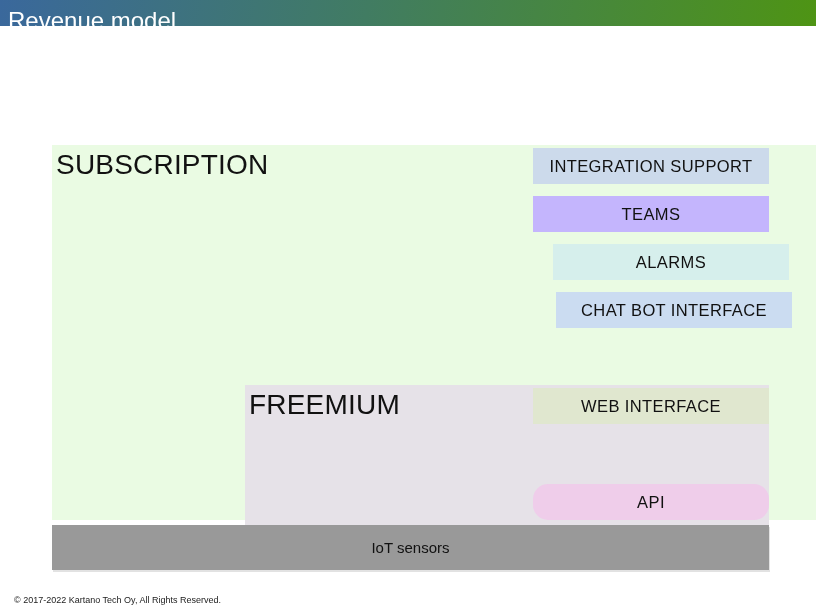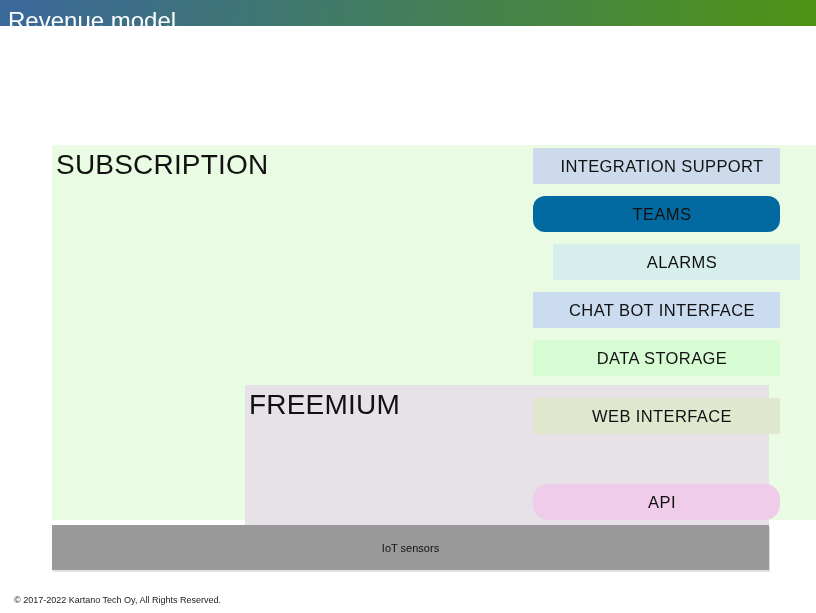--- a/index.html
+++ b/index.html
@@ -41,38 +41,37 @@
     left: 533px;
     width: 236px;
     height: 36px;
     display: flex;
     align-items: center;
     justify-content: center;
     font-size: 16.5px;
     letter-spacing: 0.4px;
     color: #111111;
     white-space: nowrap;
-    padding-left: 11px;
   }
   .fb-0 { top: 148px; }
   .fb-1 { top: 196px; }
   .fb-2 { top: 244px; margin-left: 20px; }
-  .fb-3 { top: 292px; }
+  .fb-3 { top: 292px; margin-left: 23px; }
   .fb-4 { top: 340px; }
-  .fb-5 { top: 388px; margin-top: 10px; }
+  .fb-5 { top: 388px; }
   .fb-6 { top: 436px; }
   .fb-7 { top: 484px; border-radius: 15px; }
   .iot-bar {
     position: absolute;
     left: 52px; top: 525px;
     width: 717px; height: 45px;
     display: flex;
     align-items: center;
     justify-content: center;
-    font-size: 11px;
+    font-size: 15px;
     color: #111111;
     box-shadow: 1px 2px 0 #e2e2e2;
   }
   .copyright {
     position: absolute;
     left: 4px; top: 595px;
     font-size: 9px;
     color: #222222;
     margin-left: 10px;
   }
@@ -88,24 +87,23 @@
 
   <div class="tier-box subscription-box" style="background: rgb(234, 251, 227);">
     <div class="tier-label">SUBSCRIPTION</div>
   </div>
 
   <div class="tier-box freemium-box" style="background: rgb(230, 226, 232);">
     <div class="tier-label">FREEMIUM</div>
   </div>
 
   <div class="feature-box fb-0" style="background: rgb(204, 218, 235);">INTEGRATION SUPPORT</div>
-  <div class="feature-box fb-1" style="background: #0369a1; border-radius: 12px;">TEAMS</div>
+  <div class="feature-box fb-1" style="background: #c4b5fd;">TEAMS</div>
   <div class="feature-box fb-2" style="background: rgb(214, 239, 236);">ALARMS</div>
   <div class="feature-box fb-3" style="background: rgb(203, 220, 241);">CHAT BOT INTERFACE</div>
-  <div class="feature-box fb-4" style="background: rgb(215, 252, 211);">DATA STORAGE</div>
   <div class="feature-box fb-5" style="background: rgb(224, 231, 207);">WEB INTERFACE</div>
   <div class="feature-box fb-7" style="background: rgb(239, 205, 234);">API</div>
 
   <div class="iot-bar" style="background: rgb(153, 153, 153);">IoT sensors</div>
 
   <div class="copyright">© 2017-2022 Kartano Tech Oy, All Rights Reserved.</div>
 
 </div>
 
 </body></html>

